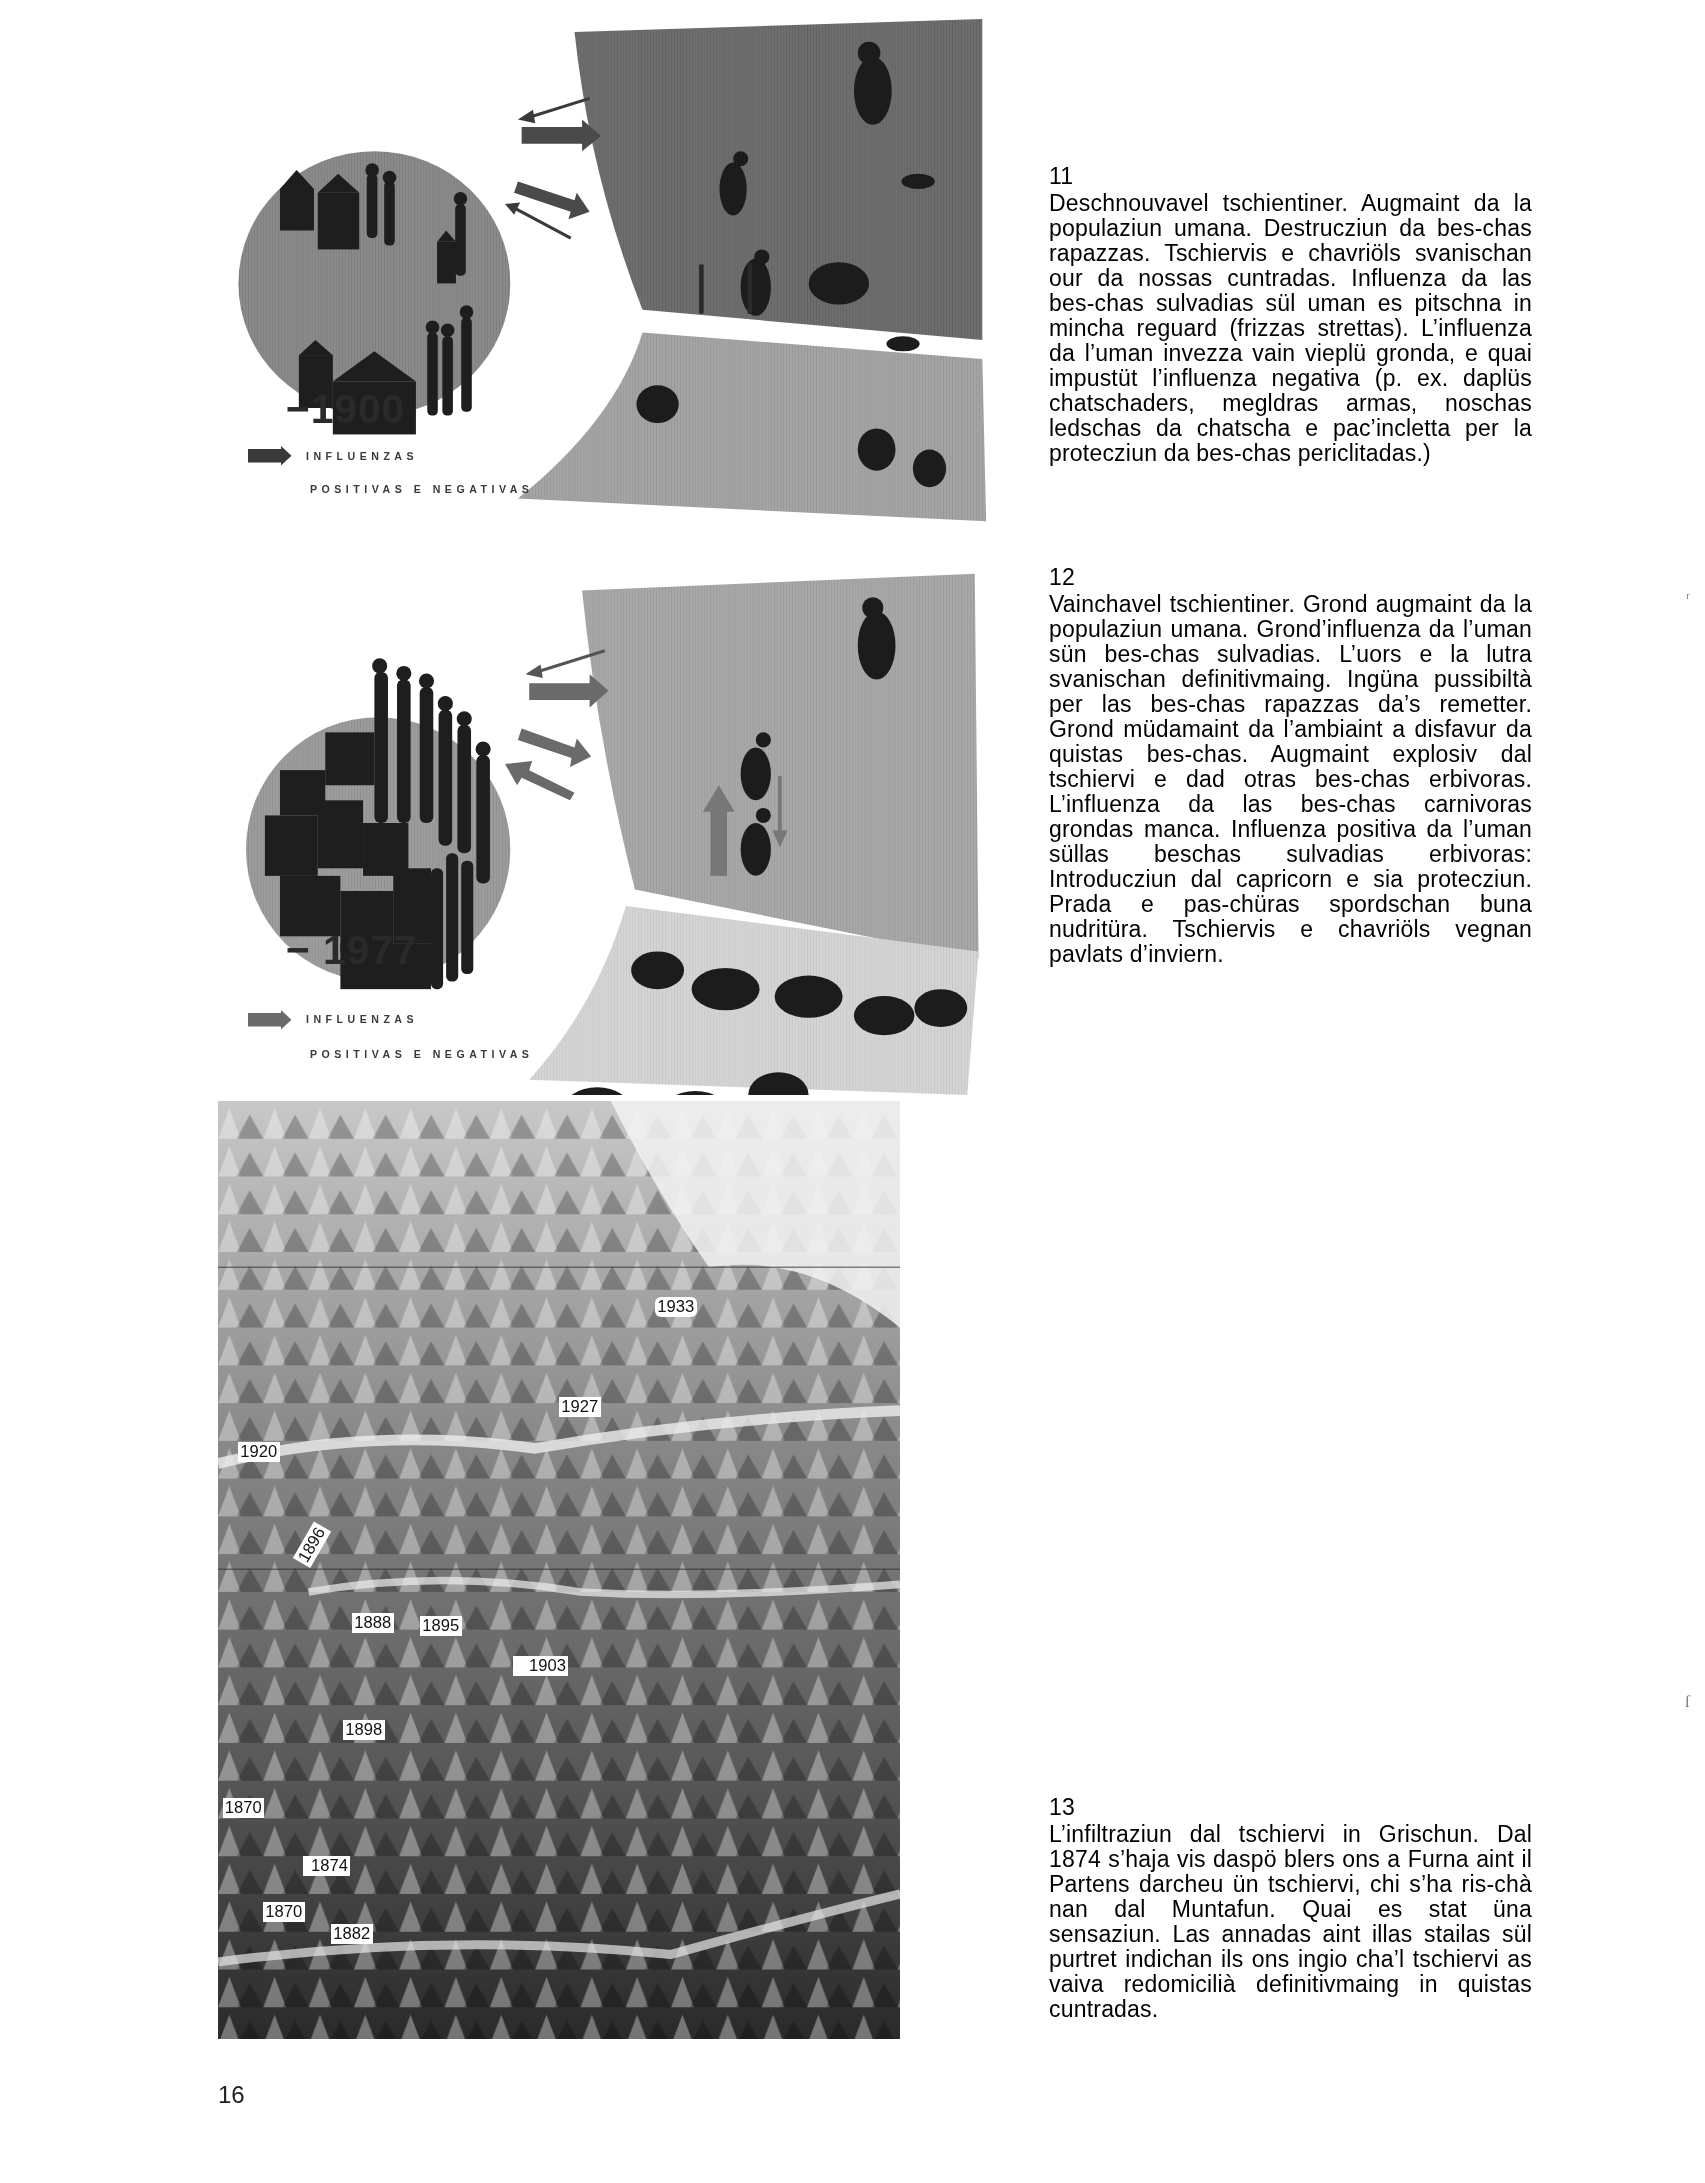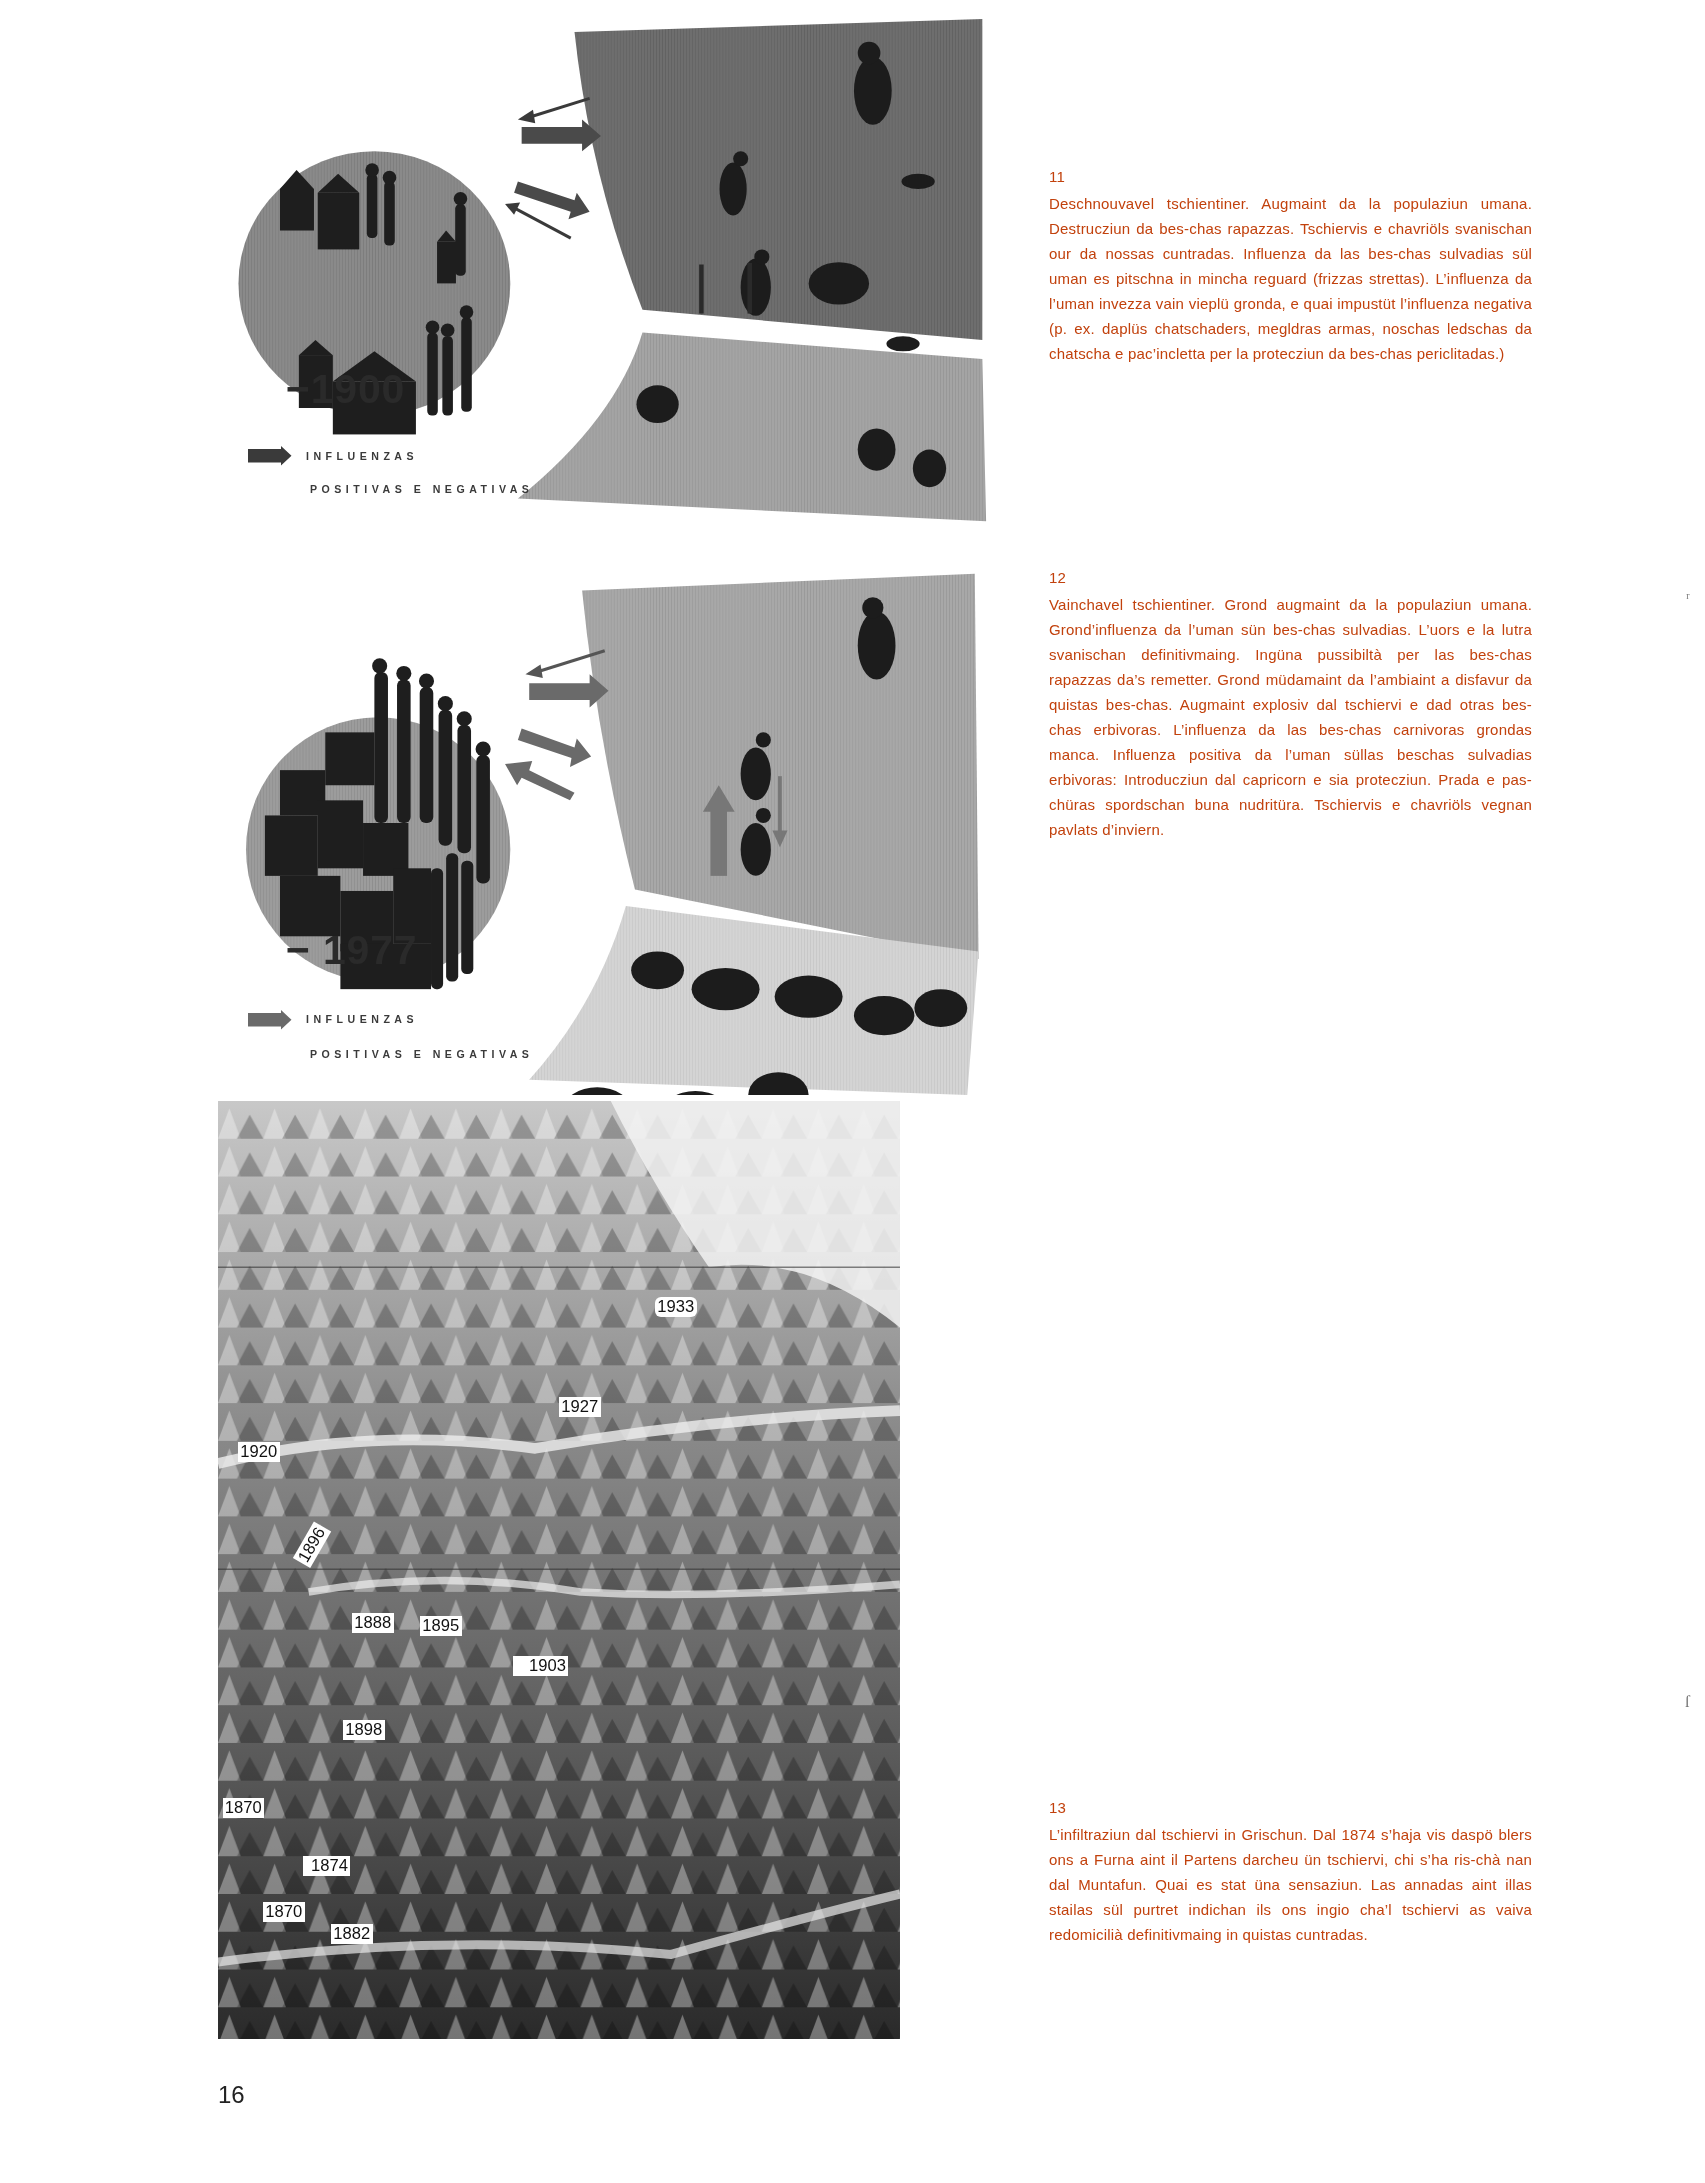--- a/index.html
+++ b/index.html
@@ -1,18 +1,18 @@
 <!DOCTYPE html>
 <html style="font-size:12px"><head>
 <meta charset="utf-8">
 <style>
   html, body { margin: 0; padding: 0; background: #ffffff; }
   body { width: 1706px; height: 2183px; position: relative; overflow: hidden; font-family: "Liberation Sans", sans-serif; color: #1e1e1e; }
 
-  .caption { position: absolute; left: 1049px; width: 483px; font-family: "Liberation Sans", sans-serif; font-size: 15px; line-height: 25px; color: #c2410c; text-align: justify; letter-spacing: 0.2px; }
+  .caption { position: absolute; left: 1049px; width: 483px; font-family: "Liberation Sans", sans-serif; font-size: 23px; line-height: 25px; color: #000000; text-align: justify; letter-spacing: 0.2px; }
   .caption .num { display: block; margin-bottom: 1.5px; }
   .caption p { margin: 0; }
   #cap11 { top: 164px; }
   #cap12 { top: 565px; }
   #cap13 { top: 1795px; }
 
   .figure { position: absolute; }
   #fig11 { left: 212px; top: 0px; width: 793px; height: 529px; }
   #fig12 { left: 212px; top: 551px; width: 793px; height: 544px; }
   #fig13 { left: 218px; top: 1101px; width: 682px; height: 938px; }
@@ -97,21 +97,21 @@
       <line x1="500" y1="130" x2="420" y2="155" stroke="#3a3a3a" stroke-width="4"></line>
         <polygon points="405,158 425,145 428,163" fill="#3a3a3a"></polygon>
       <polygon points="410,168 490,168 490,158 515,180 490,200 490,190 410,190" fill="#4a4a4a"></polygon>
       <polygon points="405,240 480,265 483,255 500,280 472,290 475,280 400,255" fill="#4a4a4a"></polygon>
       <line x1="475" y1="315" x2="400" y2="275" stroke="#3a3a3a" stroke-width="4"></line>
         <polygon points="388,270 408,268 400,284" fill="#3a3a3a"></polygon>
       <line x1="648" y1="415" x2="648" y2="350" stroke="#2a2a2a" stroke-width="6"></line>
       <line x1="712" y1="348" x2="712" y2="415" stroke="#2a2a2a" stroke-width="6"></line>
     </g>
   </svg>
-  <div class="year-label" style="left:74px; top:366px;">−1900</div>
+  <div class="year-label" style="left:74px; top:386px;">−1900</div>
   <svg class="legend-arrow" style="left:36px; top:446px;" width="45" height="19.6" viewBox="0 0 60 26">
     <polygon points="0,4 44,4 44,0 58,13 44,26 44,22 0,22" fill="#3a3a3a"></polygon>
   </svg>
   <div class="legend-text" style="left:94px; top:450px;">INFLUENZAS</div>
   <div class="legend-text" style="left:98px; top:483px;">POSITIVAS E NEGATIVAS</div>
 </div>
 
 <div id="fig12" class="figure">
   <svg width="793" height="544" viewBox="0 0 1050 720">
     <defs>

